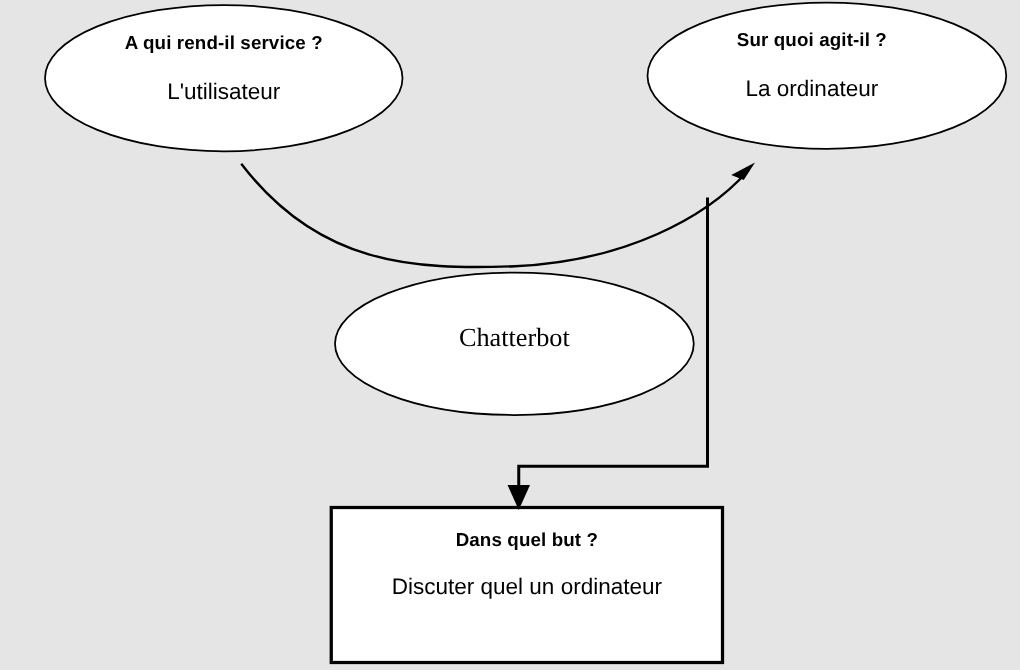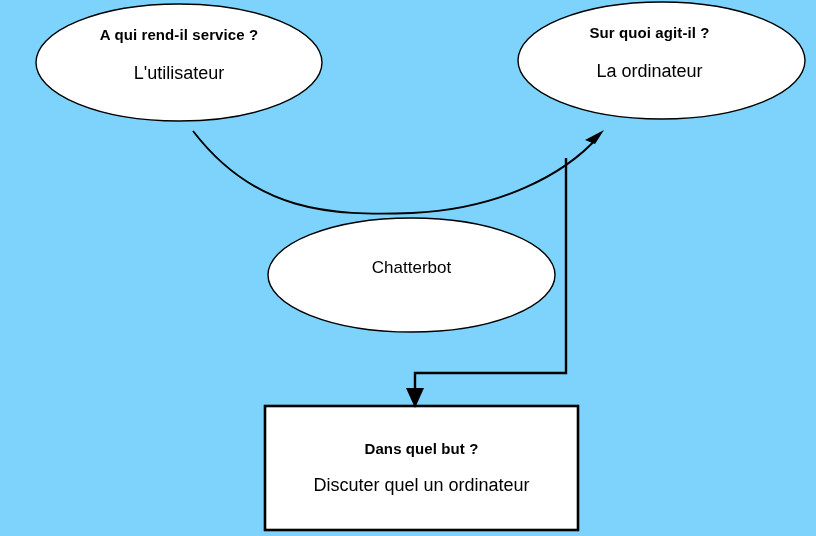--- a/index.html
+++ b/index.html
@@ -7,21 +7,21 @@
     padding: 0;
     background: #ffffff;
   }
   body {
     font-family: "Liberation Sans", sans-serif;
   }
   #diagram-root {
     position: relative;
     width: 816px;
     height: 536px;
-    background: #7dd3fc;
+    background: #e5e5e5;
     overflow: hidden;
   }
   svg.canvas {
     position: absolute;
     top: 0;
     left: 0;
     width: 816px;
     height: 536px;
   }
   .shape-outline {
@@ -62,26 +62,27 @@
     letter-spacing: 0.1px;
   }
   .value-line {
     font-weight: normal;
     font-size: 18px;
   }
   .gap-lg { height: 17px; }
   .gap-md { height: 15px; }
   .single-line {
     font-weight: normal;
-    font-size: 17px;
+    font-size: 21px;
+    font-family: Liberation Serif, serif;
   }
   #node-user-text   { left: 36px;  top: 26px;  width: 286px; }
   #node-target-text { left: 506px; top: 24px;  width: 287px; }
   #node-agent-text  { left: 268px; top: 257px; width: 287px; }
-  #node-goal-text   { left: 265px; top: 440px; width: 313px; }
+  #node-goal-text   { left: 265px; top: 424px; width: 313px; }
 </style>
 </head>
 <body>
 
 <div id="diagram-root">
 
   <svg class="canvas" viewBox="0 0 816 536">
 
     <ellipse class="shape-outline" cx="179" cy="62.5" rx="143" ry="58.5"></ellipse>
 

